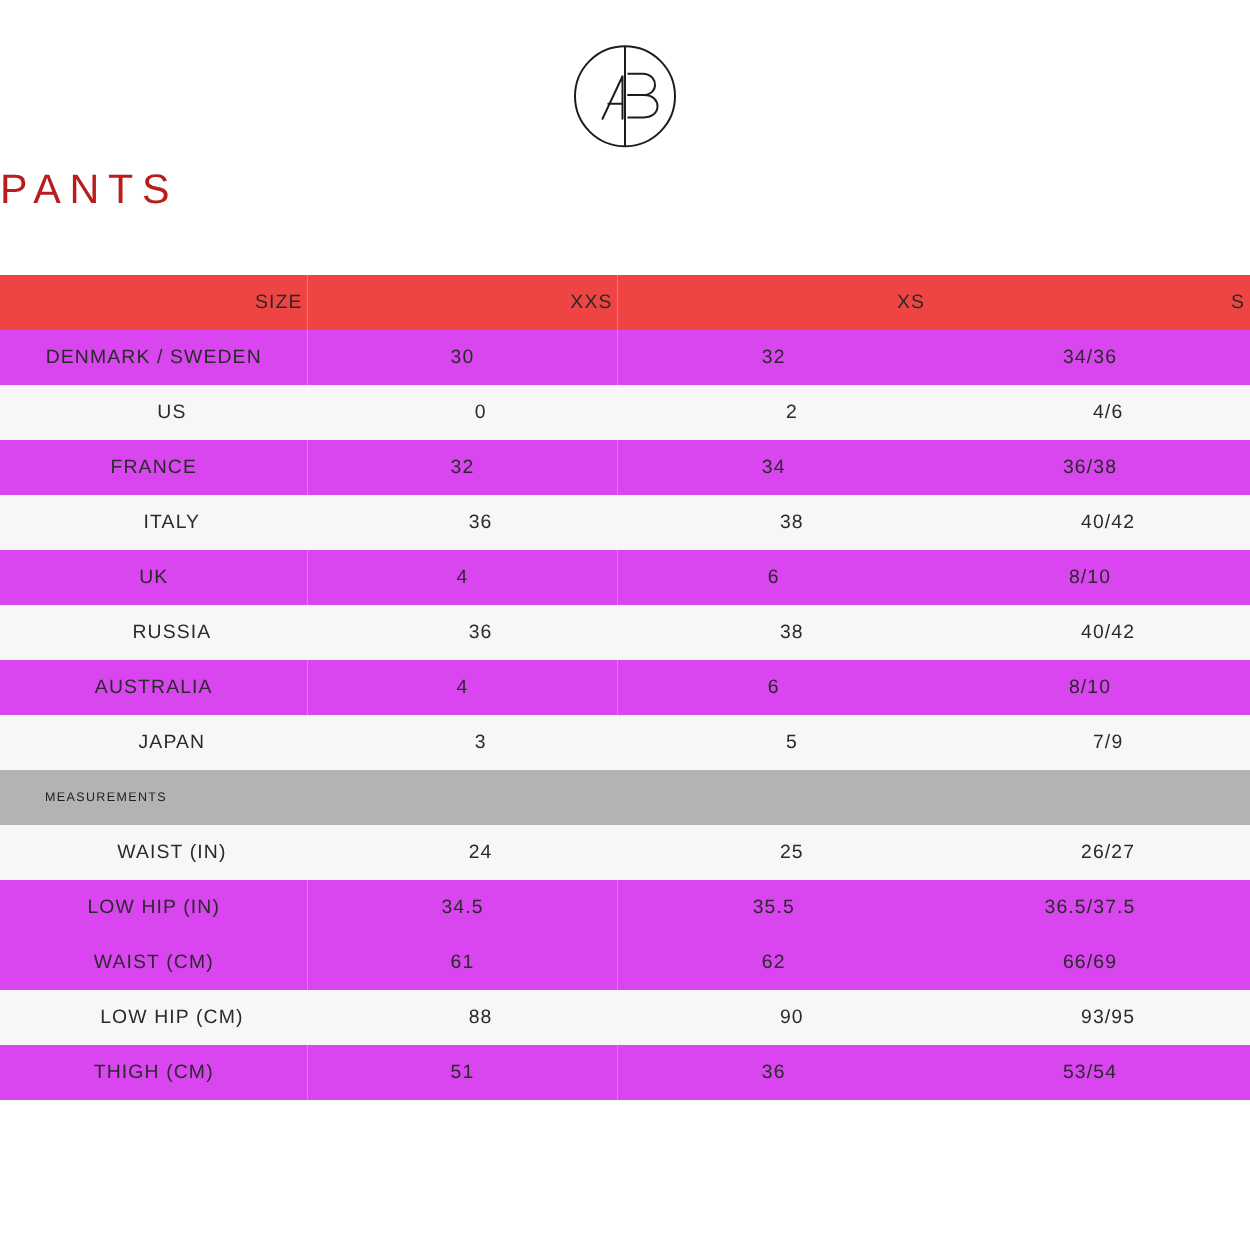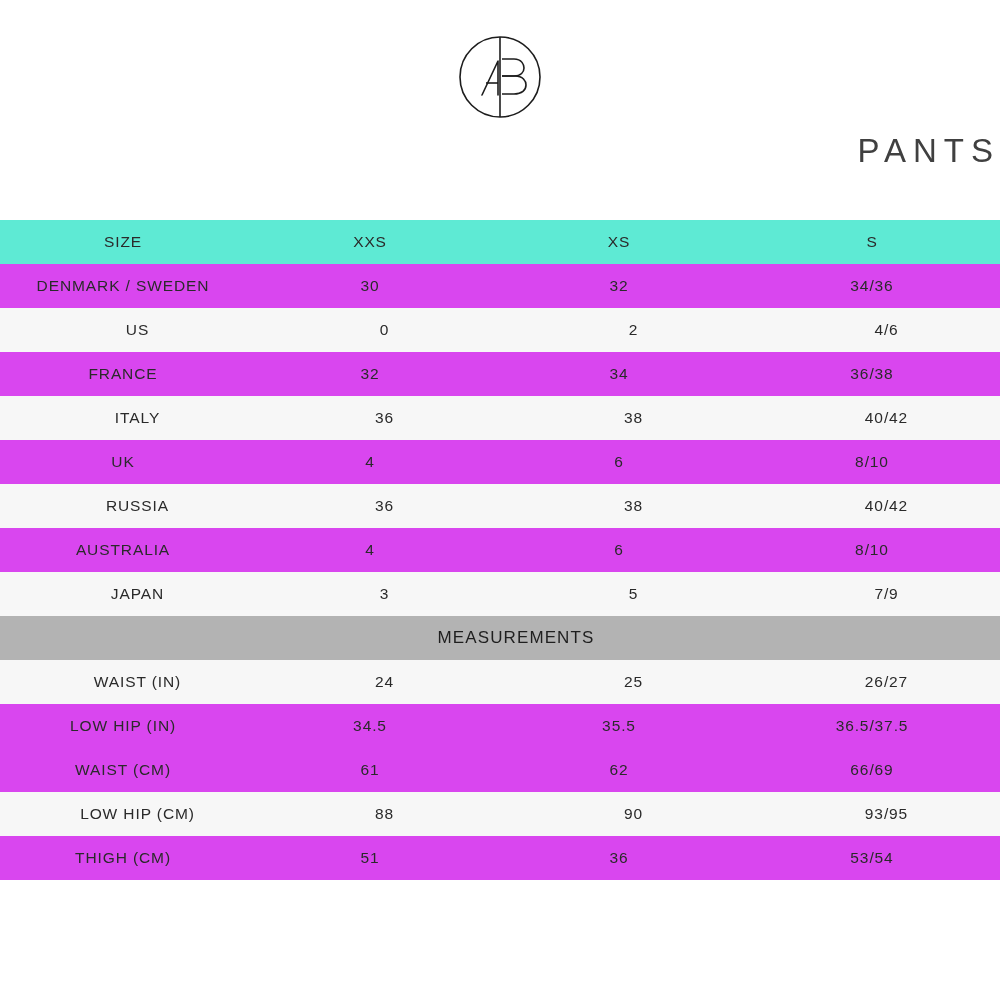--- a/index.html
+++ b/index.html
@@ -22,24 +22,24 @@
     display: flex;
     justify-content: center;
     align-items: center;
     padding-top: 44px;
     height: 110px;
   }
   .logo {
     display: block;
   }
   .title {
-    text-align: right;
+    text-align: left;
     font-size: 33px;
     letter-spacing: 7px;
-    color: #404040;
+    color: #b91c1c;
     font-weight: 400;
     margin-top: 22px;
     margin-bottom: 0;
     font-family: "Liberation Sans", sans-serif;
   }
   table.size-table {
     width: 1000px;
     border-collapse: collapse;
     margin-top: 50px;
     table-layout: fixed;
@@ -53,29 +53,29 @@
     height: 44px;
     font-size: 15.5px;
     letter-spacing: 0.9px;
     color: #2a2a2a;
     font-weight: 400;
     text-align: center;
     border: none;
     padding: 0 4px;
     font-family: "Liberation Sans", sans-serif;
   }
-  tr.header-row td { background: #5eead4; }
+  tr.header-row td { background: #ef4444; text-align: right; }
   tr.row-light td { background: #d946ef; }
   tr.row-shade td { background: #f7f7f7; padding-left: 33px; }
   tr.section-row td {
     background: #b3b3b3;
-    text-align: center;
+    text-align: left;
     padding-left: 36px;
     letter-spacing: 1.1px;
-    font-size: 17px;
+    font-size: 10px;
     color: #1f1f1f;
   }
   td.vline { border-right: 1px solid #d8d8d8; }
   tr.section-row td.vline { border-right: none; }
   td.first-col { }
 </style>
 </head>
 <body>
 
 <div class="page">

